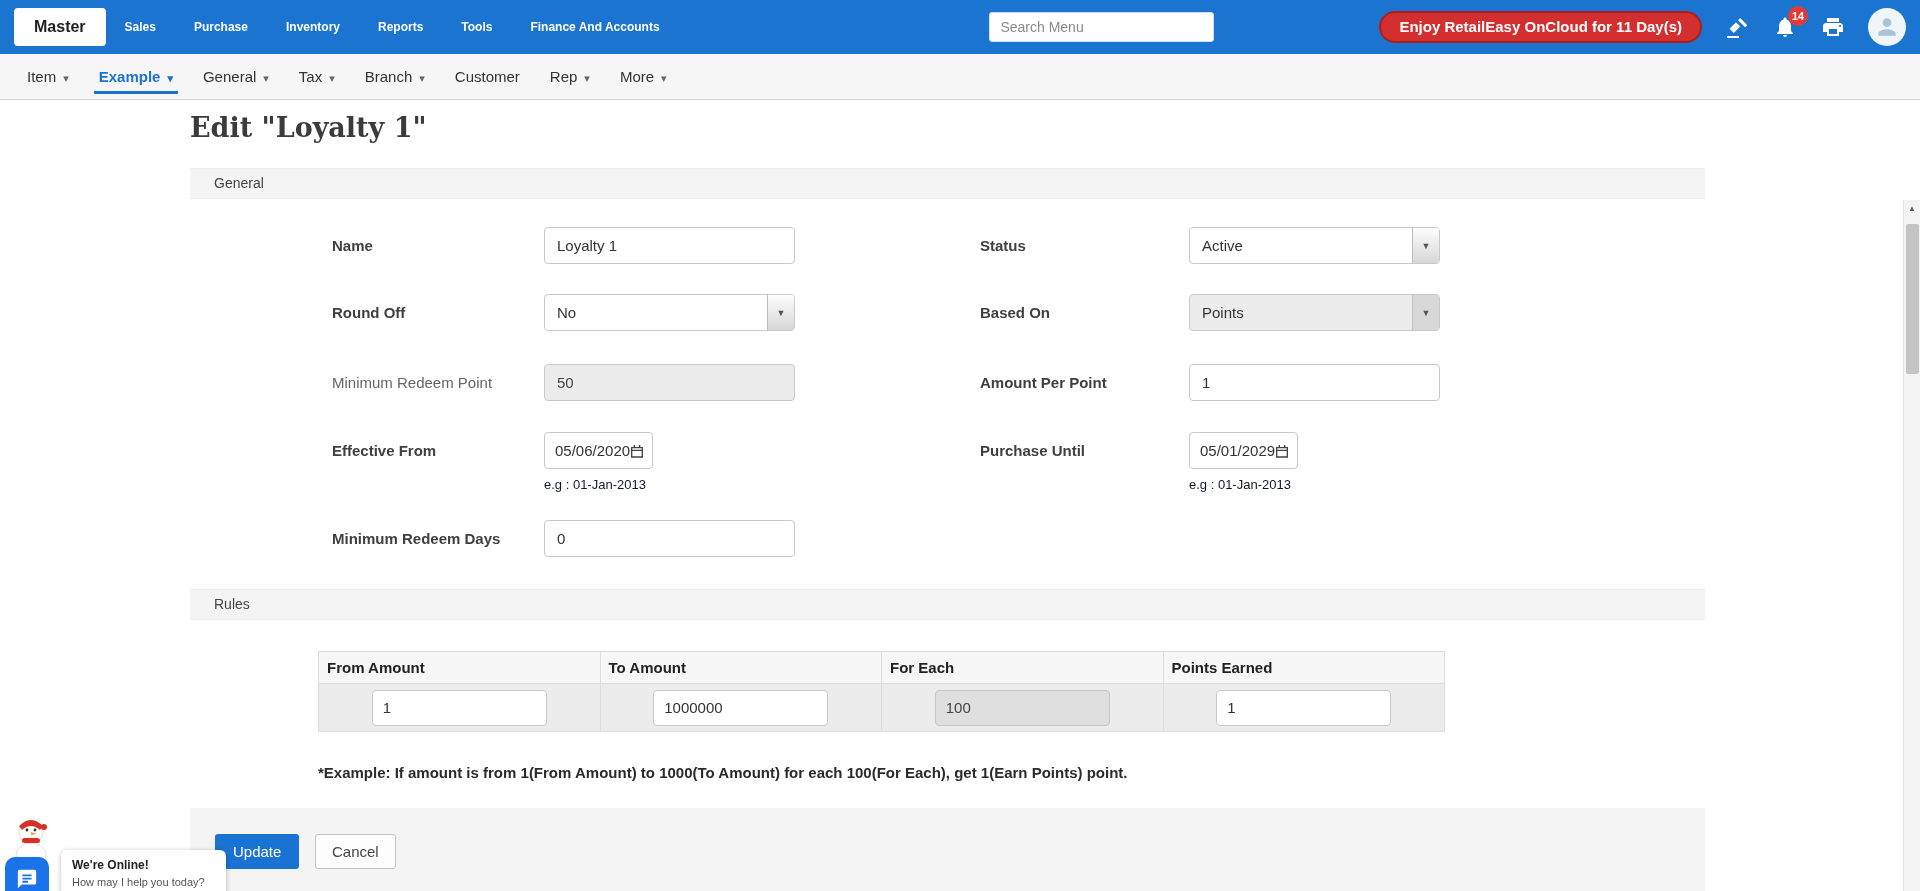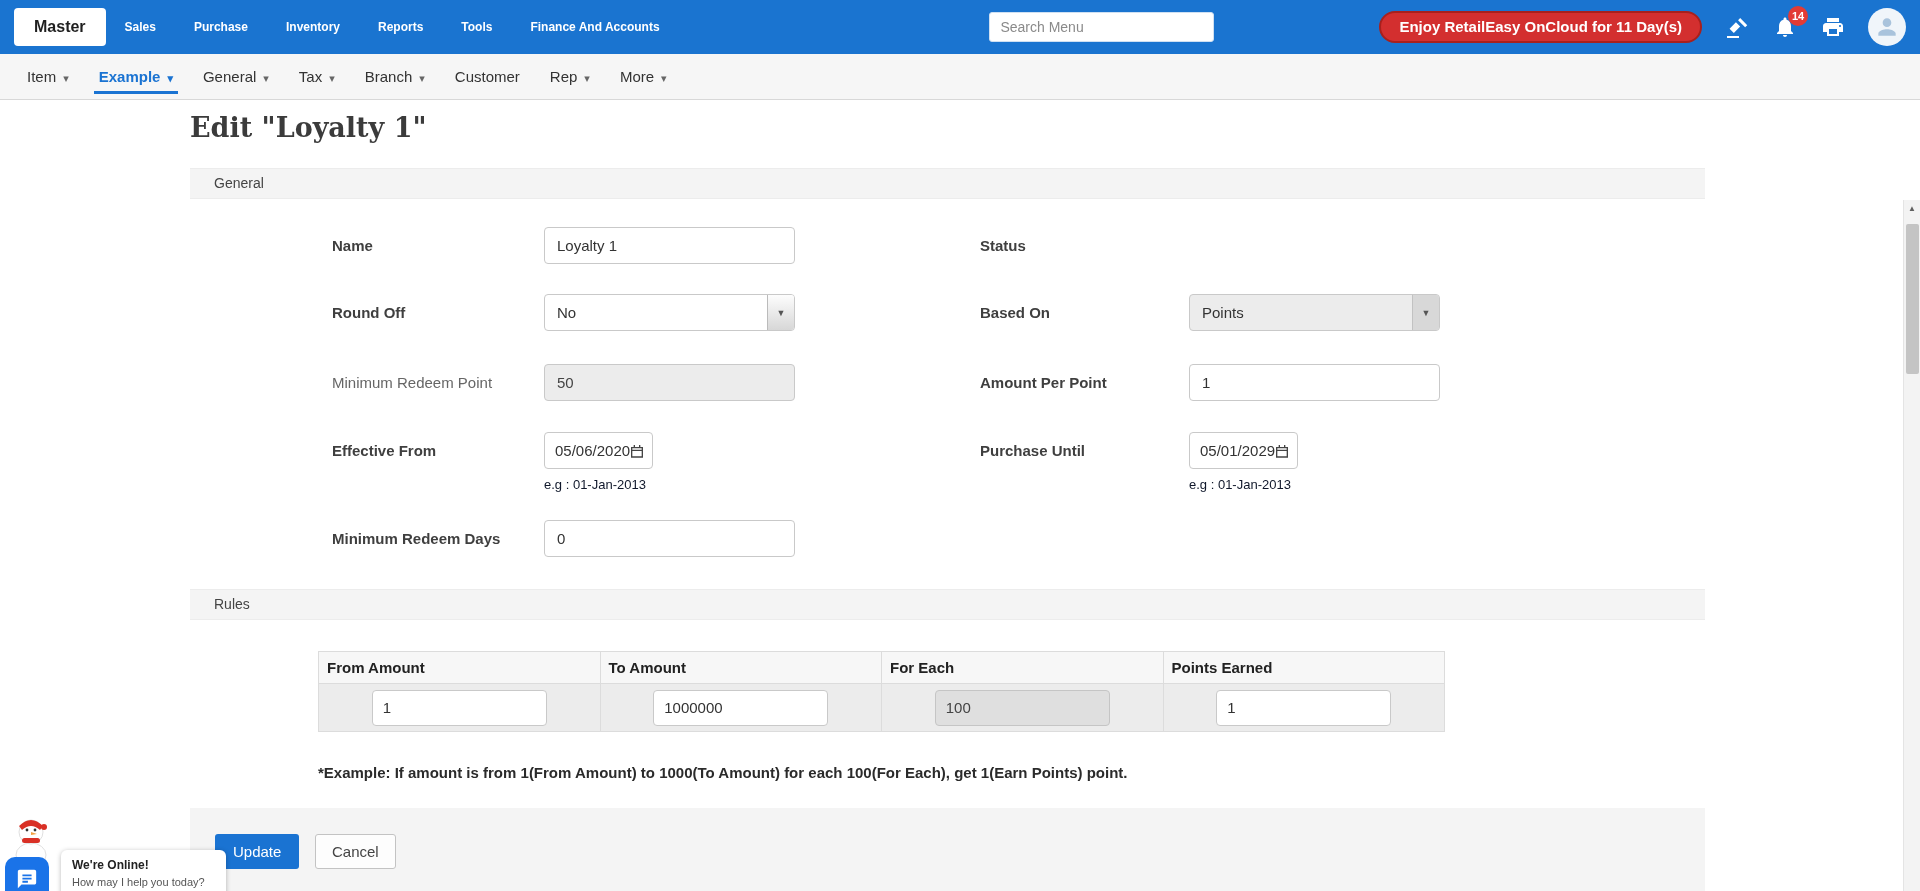--- a/index.html
+++ b/index.html
@@ -289,20 +289,24 @@
 <div class="content">
   <div class="container">
 
     <h1 class="page-title">Edit "Loyalty 1"</h1>
 
     <div class="bar-section" style="top:68px;">General</div>
 
     <label class="field-label" style="left:142px; top:127px;">Name</label>
     <input class="text-input" style="left: 354px; top: 127px; width: 251px;" value="Loyalty 1">
     <label class="field-label" style="left:790px; top:127px;">Status</label>
+    <div class="select" style="left:999px; top:127px; width:251px;">
+      <span class="select-value">Active</span>
+      <span class="select-btn"></span>
+    </div>
 
     <label class="field-label" style="left:142px; top:194px;">Round Off</label>
     <div class="select" style="left:354px; top:194px; width:251px;">
       <span class="select-value">No</span>
       <span class="select-btn"></span>
     </div>
     <label class="field-label" style="left:790px; top:194px;">Based On</label>
     <div class="select disabled" style="left:999px; top:194px; width:251px;">
       <span class="select-value">Points</span>
       <span class="select-btn"></span>

